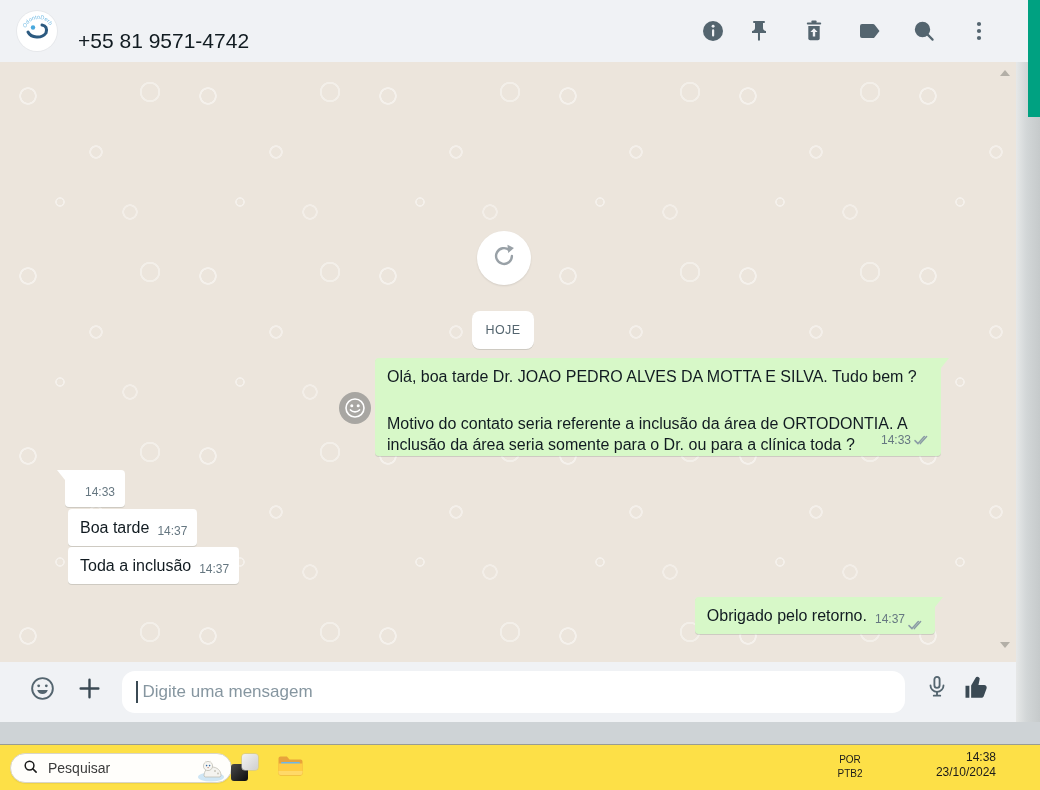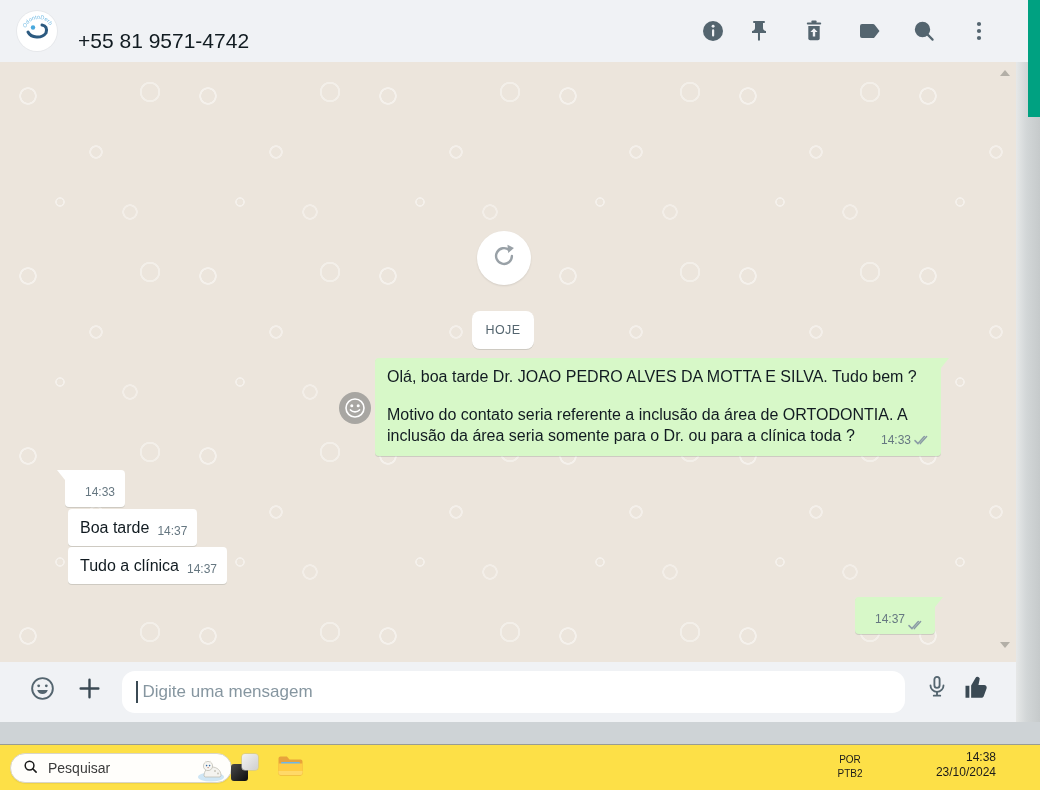--- a/index.html
+++ b/index.html
@@ -54,21 +54,21 @@
   .tail-out { border-top-right-radius:0; }
   .tail-out::before { content:""; position:absolute; right:-8px; top:0; width:0; height:0;
     border-left:8px solid #d7f8c8; border-bottom:10px solid transparent; }
   .msg-time { font-size:12px; color:#667781; white-space:nowrap; margin-left:8px;
     position:relative; top:4px; }
   .time-row { position:absolute; right:10px; bottom:5px; display:flex; align-items:center; gap:3px;
     font-size:12px; color:#667781; }
   .ticks svg { width:17px; height:11px; display:block; }
 
   #bubble-out-1 { right:75px; top:296px; width:566px; height:98px; padding:8px 12px 24px 12px; }
-  #bubble-out-1 p + p { margin-top:17px; }
+  #bubble-out-1 p + p { margin-top:26px; }
   #bubble-in-1 { left:65px; top:408px; }
   #bubble-in-2 { left:68px; top:447px; }
   #bubble-in-3 { left:68px; top:485px; }
   #bubble-out-2 { right:81px; top:535px; padding:8px 10px 8px 12px; display:flex; align-items:flex-end; }
 
   .smiley-avatar { position:absolute; left:339px; top:330px; width:32px; height:32px;
     border-radius:50%; background:#a8a6a2; }
 
   .scroll-arrow { position:absolute; width:0; height:0; }
   #chat-scroll-up { left:1000px; top:8px; border-left:5px solid transparent;
@@ -159,25 +159,26 @@
     </div>
 
     <div id="bubble-in-1" class="bubble in tail-in">
       <span class="msg-time">14:33</span>
     </div>
     <div id="bubble-in-2" class="bubble in">
       <span>Boa tarde</span>
       <span class="msg-time">14:37</span>
     </div>
     <div id="bubble-in-3" class="bubble in">
-      <span>Tudo a clínica</span>
+      <span>Toda a inclusão</span>
       <span class="msg-time">14:37</span>
     </div>
 
     <div id="bubble-out-2" class="bubble out tail-out">
+      <span>Obrigado pelo retorno.</span>
       <span class="msg-time">14:37</span>
       <span class="ticks" style="position:relative;top:5px;margin-left:3px;">
         <svg viewBox="0 0 17 11">
             <path d="M1 5.6 4 8.6 10.3 1.6" fill="none" stroke="#8a9ba5" stroke-width="1.5" stroke-linecap="round" stroke-linejoin="round"></path>
             <path d="M6.3 8.6 12.6 1.6" fill="none" stroke="#8a9ba5" stroke-width="1.5" stroke-linecap="round"></path>
           </svg>
       </span>
     </div>
 
     <div id="chat-scroll-up" class="scroll-arrow"></div>

